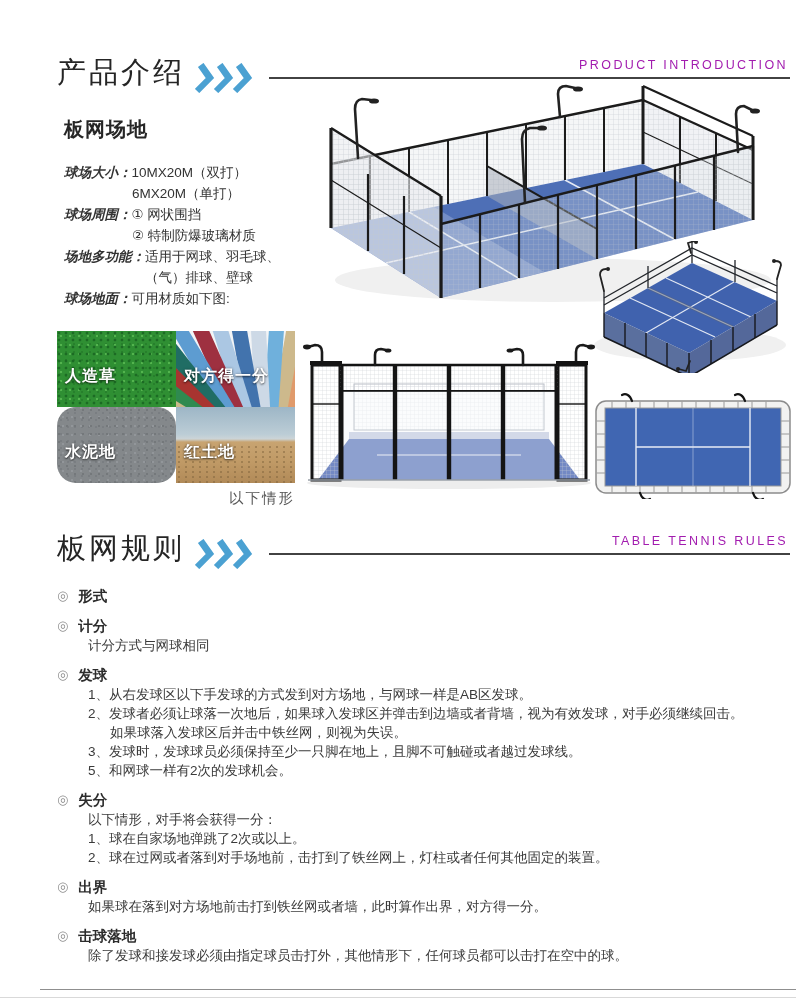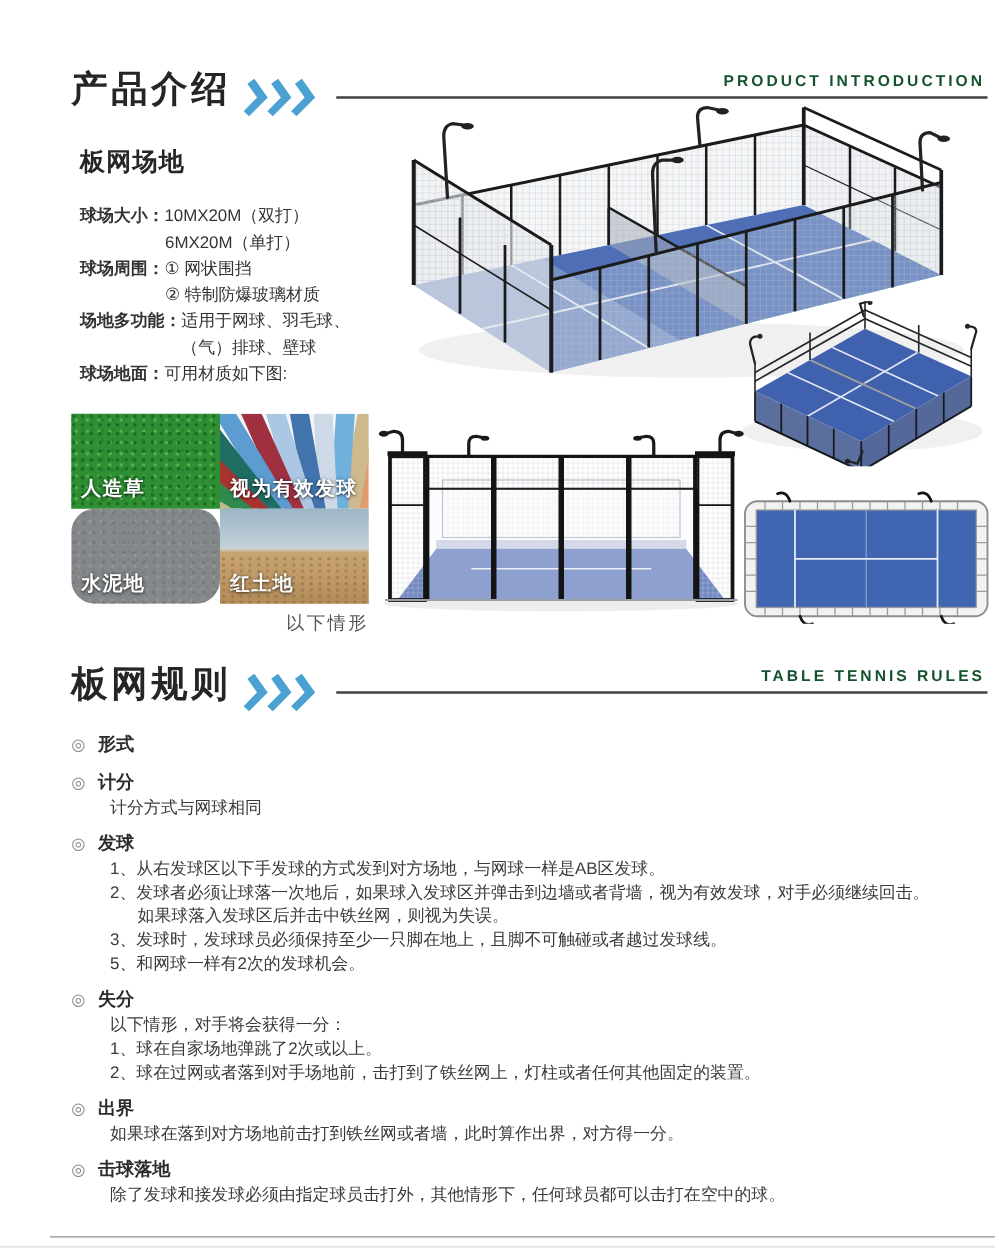--- a/index.html
+++ b/index.html
@@ -1,37 +1,37 @@
 <!DOCTYPE html>
 <html><head>
 <meta charset="utf-8">
 <style>
   html,body{margin:0;padding:0;background:#ffffff;}
   body{font-family:"Liberation Sans","DejaVu Sans",sans-serif;color:#3c3c3c;}
   .page{position:relative;width:796px;height:1000px;background:#fff;overflow:hidden;margin:0 auto;}
 
   
   .sec-header{position:absolute;left:57px;right:6px;height:50px;}
-  .sec-header .zh{position:absolute;left:0;top:5px;font-size:29px;font-weight:700;color:#252525;letter-spacing:3px;line-height:1.2;margin:0;}
+  .sec-header .zh{position:absolute;left:0;top:5px;font-size:29px;font-weight:400;color:#252525;letter-spacing:3px;line-height:1.2;margin:0;}
   .sec-header .chev{position:absolute;left:138px;top:13px;}
-  .sec-header .en{position:absolute;right:2px;top:8px;font-size:12.5px;letter-spacing:2.4px;color:#14532d;font-weight:700;}
+  .sec-header .en{position:absolute;right:2px;top:8px;font-size:12.5px;letter-spacing:2.4px;color:#a21caf;font-weight:400;}
   .sec-header .hline{position:absolute;left:212px;right:0;top:27px;border-top:2px solid #424242;}
 
   
   .court-heading{position:absolute;left:64px;top:116px;font-size:20px;font-weight:700;color:#262626;letter-spacing:1px;margin:0;font-family:Liberation Mono, monospace;}
   .specs{position:absolute;left:64px;top:162px;width:250px;font-size:13.5px;line-height:21px;color:#333;}
   .spec-line{display:flex;white-space:pre;}
-  .spec-label{font-weight:700;}
+  .spec-label{font-weight:700;font-style:italic;}
   .pad-a{padding-left:68px;}
   .pad-b{padding-left:81px;}
 
   
   .materials{position:absolute;left:57px;top:331px;width:238px;height:152px;display:grid;grid-template-columns:119px 119px;grid-template-rows:76px 76px;}
   .tile{position:relative;overflow:hidden;}
-  .tile .tlabel{position:absolute;left:8px;bottom:5px;color:#fff;font-weight:700;font-size:16px;letter-spacing:1px;text-shadow:0 1px 2px rgba(0,0,0,.55),0 0 3px rgba(0,0,0,.35);text-align:right;}
+  .tile .tlabel{position:absolute;left:8px;bottom:20px;color:#fff;font-weight:700;font-size:16px;letter-spacing:1px;text-shadow:0 1px 2px rgba(0,0,0,.55),0 0 3px rgba(0,0,0,.35);text-align:right;}
   .t-grass{background-color:#2f8f33;background-image:radial-gradient(circle at 2px 2px,#1c6b24 1.2px,transparent 1.7px),radial-gradient(circle at 4px 5px,#53b44e 1.1px,transparent 1.6px),radial-gradient(circle at 1px 5px,#27802c 1px,transparent 1.5px);background-size:7px 7px,9px 9px,8px 8px;}
   .t-cement{background-color:#84888b;background-image:radial-gradient(circle at 2px 3px,#74787b 1px,transparent 1.5px),radial-gradient(circle at 6px 1px,#92969a 1px,transparent 1.5px),radial-gradient(circle at 4px 6px,#7a7e82 .8px,transparent 1.3px);background-size:8px 8px,9px 9px,7px 7px;border-radius:19px;}
   .t-clay{background:linear-gradient(180deg,#9db6c6 0%,#bccdd6 36%,#ccd4d7 42%,#c8a471 46%,#c09a66 72%,#b18a58 100%);}
   .t-clay::after{content:"";position:absolute;left:0;right:0;bottom:0;height:50%;background-image:radial-gradient(circle at 3px 2px,rgba(122,95,56,.45) 1px,transparent 1.5px);background-size:7px 5px;}
   .t-pu{background:#f2f4f6;}
   .t-pu svg{position:absolute;left:0;top:0;}
   .materials-caption{position:absolute;left:57px;top:489px;width:238px;text-align:right;font-size:14.5px;color:#565656;letter-spacing:2px;}
 
   
   .render{position:absolute;}
@@ -118,21 +118,21 @@
               <rect x="24" y="-30" width="15" height="130" fill="#2f8a50"></rect>
             </g>
           <g transform="rotate(-59 18 96)">
               <rect x="16" y="-30" width="15" height="130" fill="#c9b88a"></rect>
             </g>
           <g transform="rotate(-66 18 96)">
               <rect x="8" y="-30" width="16" height="130" fill="#1d5c36"></rect>
             </g>
         </g>
       </svg>
-      <span class="tlabel">视为有效发球</span>
+      <span class="tlabel">对方得一分</span>
     </div>
     <div class="tile t-cement">
       <span class="tlabel">水泥地</span>
     </div>
     <div class="tile t-clay">
       <span class="tlabel">红土地</span>
     </div>
   </div>
   <div class="materials-caption">以下情形</div>
 

